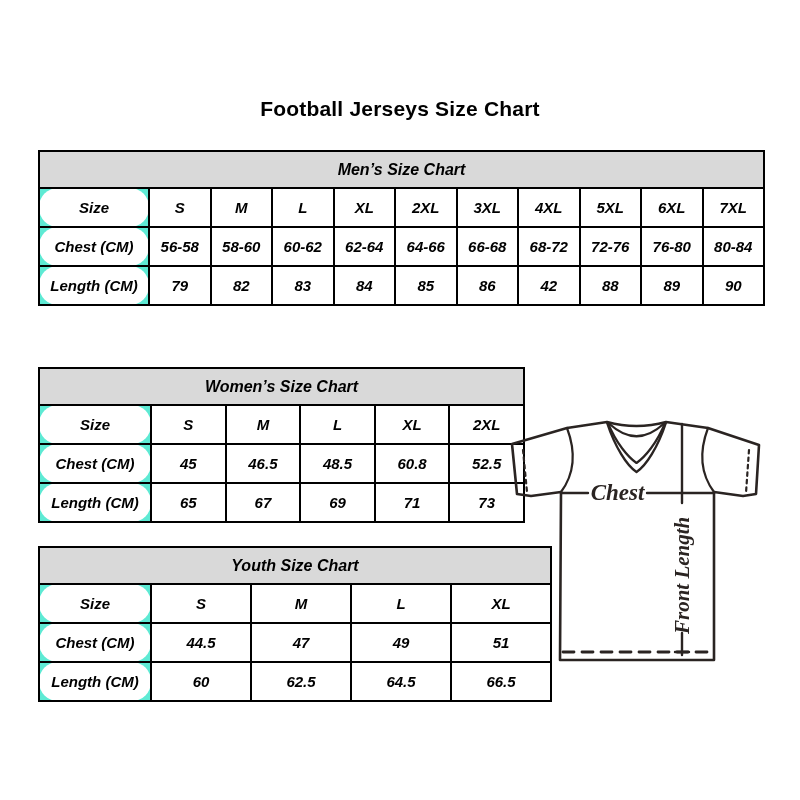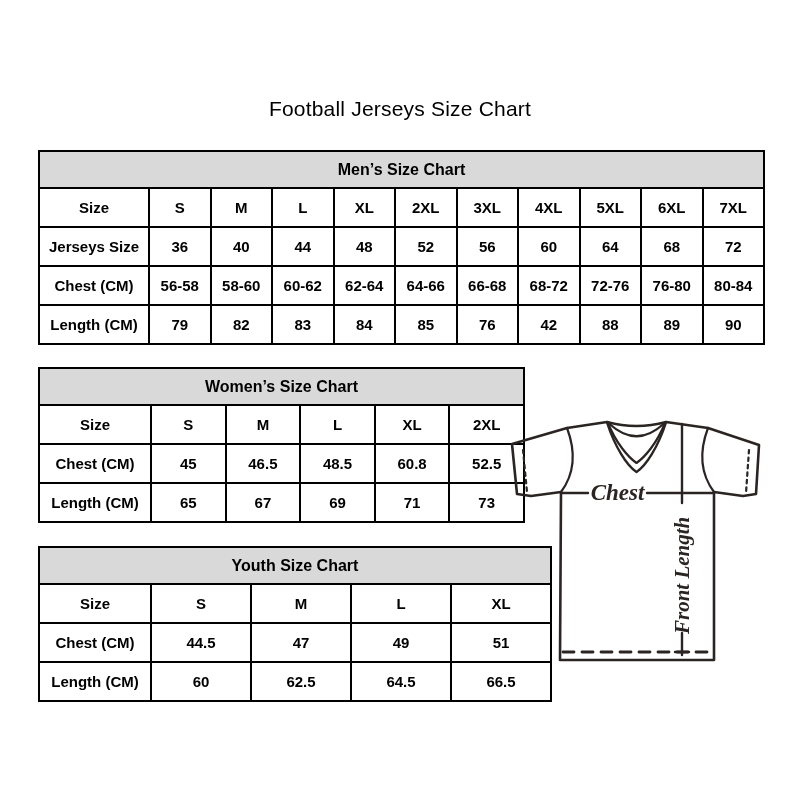--- a/index.html
+++ b/index.html
@@ -8,28 +8,29 @@
     background:#ffffff;
     font-family:"Liberation Sans", sans-serif;
     position:relative;
     color:#000;
   }
   .page-title{
     position:absolute;
     left:0; top:97px; width:800px;
     text-align:center;
     font-size:21px;
-    font-weight:normal;
+    font-weight:bold;
     letter-spacing:0.2px;
   }
   table.size-table{
     position:absolute;
     border-collapse:collapse;
     table-layout:fixed;
     background:#5eead4;
+    font-style:italic;
   }
   table.men{ left:38px; top:150px; width:727px; }
   table.women{ left:38px; top:367px; width:487px; }
   table.youth{ left:38px; top:546px; width:514px; }
   table.size-table th, table.size-table td{
     border:2px solid #000;
     text-align:center;
     vertical-align:middle;
     font-weight:bold;
     padding:0;
@@ -39,21 +40,21 @@
   th.table-title{
     background:#d9d9d9;
     height:35px;
     font-size:16px;
   }
   table.size-table td{
     height:37px;
     font-size:15px;
     background:#fff;
   }
-  td.label{ font-size:14px; }
+  td.label{ font-size:14px;border-radius:19px; }
   .jersey-diagram{
     position:absolute;
     left:504px; top:403px;
     width:263px; height:264px;
   }
   .jersey-diagram svg{ display:block; width:100%; height:100%; }
   .measure-label{
     font-family:"Liberation Serif", serif;
     font-style:italic;
     font-weight:bold;
@@ -92,53 +93,40 @@
         <td>L</td>
         <td>XL</td>
         <td>2XL</td>
         <td>3XL</td>
         <td>4XL</td>
         <td>5XL</td>
         <td>6XL</td>
         <td>7XL</td>
       </tr>
       <tr>
-        <td class="label">Jerseys Size</td>
-        <td>36</td>
-        <td>40</td>
-        <td>44</td>
-        <td>48</td>
-        <td>52</td>
-        <td>56</td>
-        <td>60</td>
-        <td>64</td>
-        <td>68</td>
-        <td>72</td>
-      </tr>
-      <tr>
         <td class="label">Chest (CM)</td>
         <td>56-58</td>
         <td>58-60</td>
         <td>60-62</td>
         <td>62-64</td>
         <td>64-66</td>
         <td>66-68</td>
         <td>68-72</td>
         <td>72-76</td>
         <td>76-80</td>
         <td>80-84</td>
       </tr>
       <tr>
         <td class="label">Length (CM)</td>
         <td>79</td>
         <td>82</td>
         <td>83</td>
         <td>84</td>
         <td>85</td>
-        <td>76</td>
+        <td>86</td>
         <td>42</td>
         <td>88</td>
         <td>89</td>
         <td>90</td>
       </tr>
     </tbody>
 </table>
 
 <table class="size-table women">
     <colgroup>

